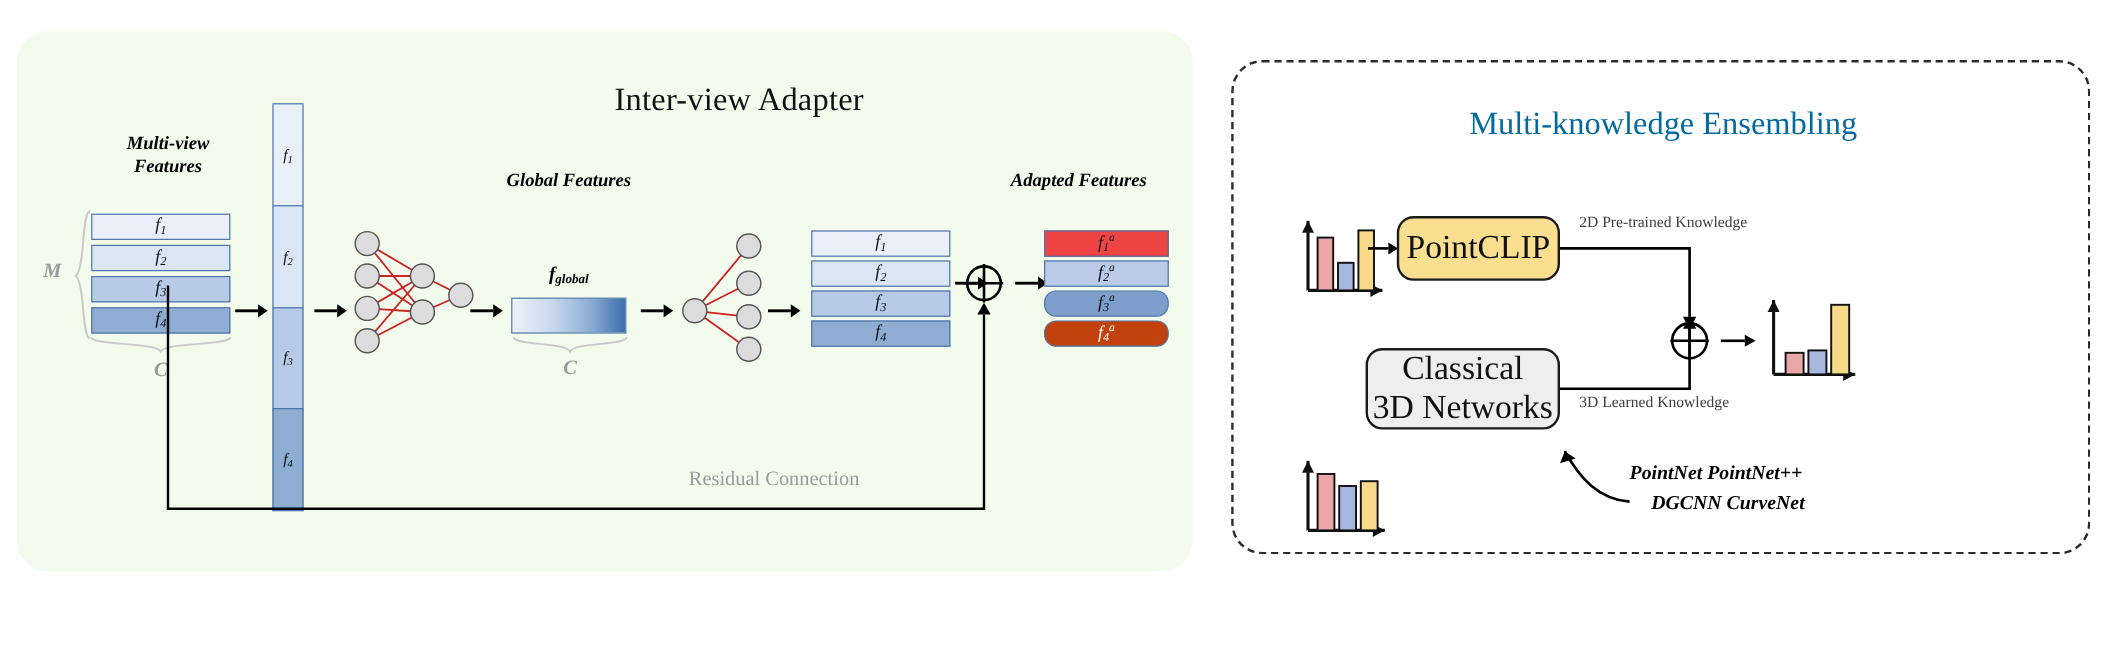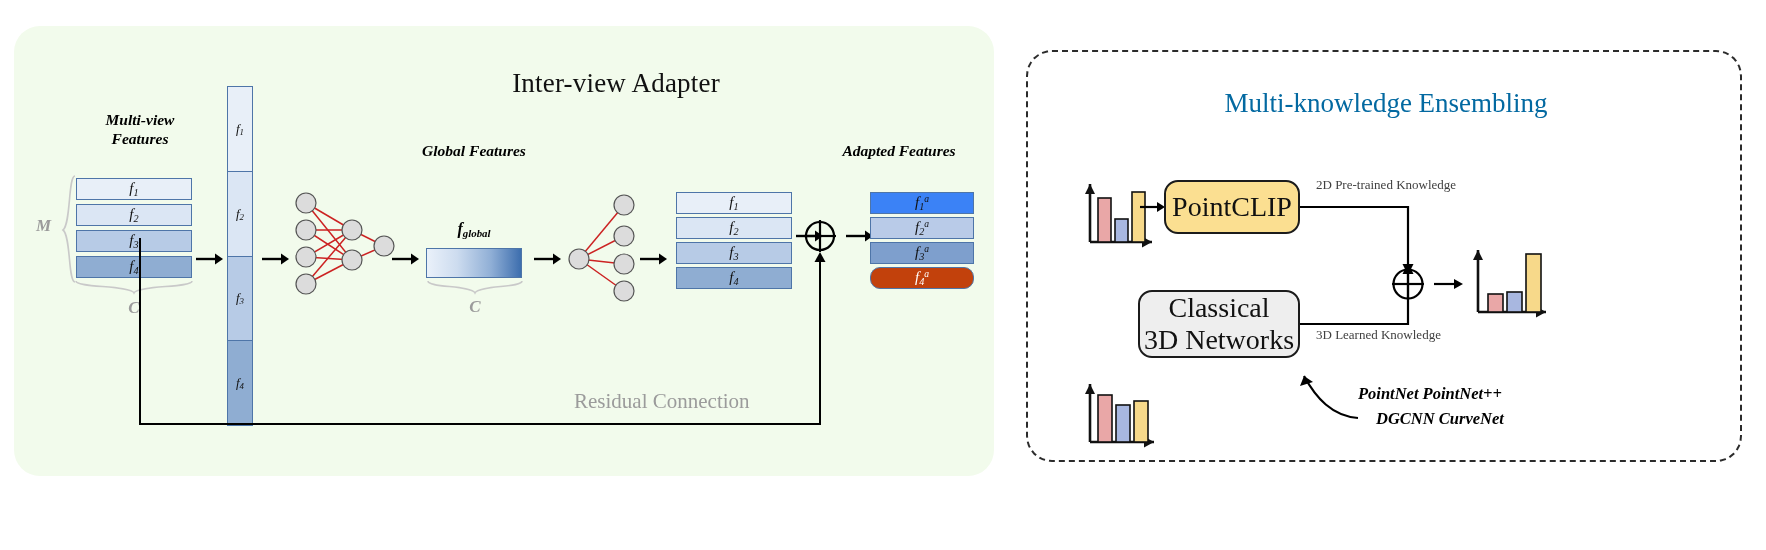--- a/index.html
+++ b/index.html
@@ -25,21 +25,21 @@
   
   .fbox{
     box-sizing:border-box;border:1.2px solid #4e75a8;
     display:flex;align-items:center;justify-content:center;
     font-family:"Liberation Serif", serif;font-style:italic;font-size:15px;color:#111;
   }
   .s1{background:#e8eff8;}
   .s2{background:#dbe6f4;}
   .s3{background:#b7cbe6;}
   .s4{background:#8fadd2;}
-  .a1{background:#3b82f6;font-family:Liberation Serif, serif;}
+  .a1{background:#ef4444;font-family:Liberation Serif, serif;}
   .a2{background:#b9cbe8;}
   .a3{background:#7e9fcd;}
   .a4{background:#c2410c;color:#fff;border-radius:10px;}
 
   .sub{font-size:.68em;vertical-align:-.28em;font-style:italic;}
   .sup{font-size:.64em;vertical-align:.55em;font-style:italic;}
 
   
   #concat-bar{position:absolute;left:213px;top:60px;width:26px;height:345px;}
   .cseg{box-sizing:border-box;border:1.2px solid #4e75a8;width:26px;
@@ -238,33 +238,33 @@
 
   <div class="caption ital" style="position:absolute;left:790px;top:115px;width:190px;">Adapted Features</div>
 
   <div style="position:absolute;left:856px;top:166px;width:104px;">
     <div class="fbox a1" style="height:22px;">
       <span><span>f</span><span class="sub">1</span><span class="sup">a</span></span>
     </div>
     <div class="fbox a2" style="height:22px;margin-top:3px;">
       <span><span>f</span><span class="sub">2</span><span class="sup">a</span></span>
     </div>
-    <div class="fbox a3" style="height:22px;margin-top:3px;">
+    <div class="fbox a3" style="height:22px;margin-top:3px;border-radius:10px;">
       <span><span>f</span><span class="sub">3</span><span class="sup">a</span></span>
     </div>
     <div class="fbox a4" style="height:22px;margin-top:3px;">
       <span><span>f</span><span class="sub">4</span><span class="sup">a</span></span>
     </div>
   </div>
 
   <svg style="position:absolute;left:120px;top:210px;" width="700" height="200">
     <path d="M6,2 L6,188 L686,188 L686,26" fill="none" stroke="#000" stroke-width="2"></path>
     <path d="M680.5,26 L686,16 L691.5,26 Z" fill="#000"></path>
   </svg>
-  <div class="grey-label" style="position:absolute;left:560px;top:363px;font-size:21px;">Residual Connection</div>
+  <div class="grey-label" style="position:absolute;left:560px;top:363px;font-size:17px;">Residual Connection</div>
 </div>
 
 <div id="right-panel">
 
   <div id="panel-title-right">Multi-knowledge Ensembling</div>
 
   <svg style="position:absolute;left:50px;top:120px;" width="84" height="78">
     <g stroke="#111" stroke-width="2.6" fill="none">
       <line x1="12" y1="70" x2="12" y2="12"></line>
       <line x1="12" y1="70" x2="74" y2="70"></line>

